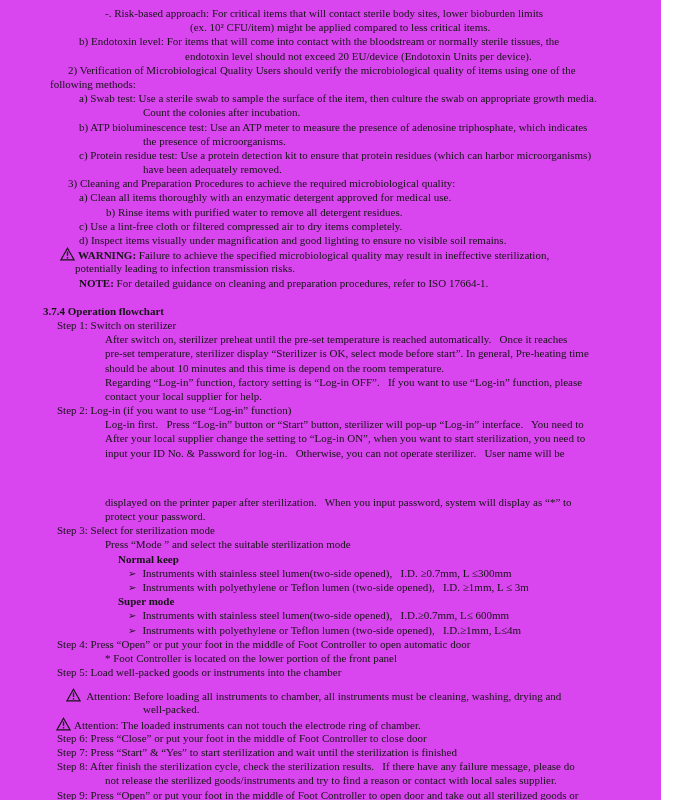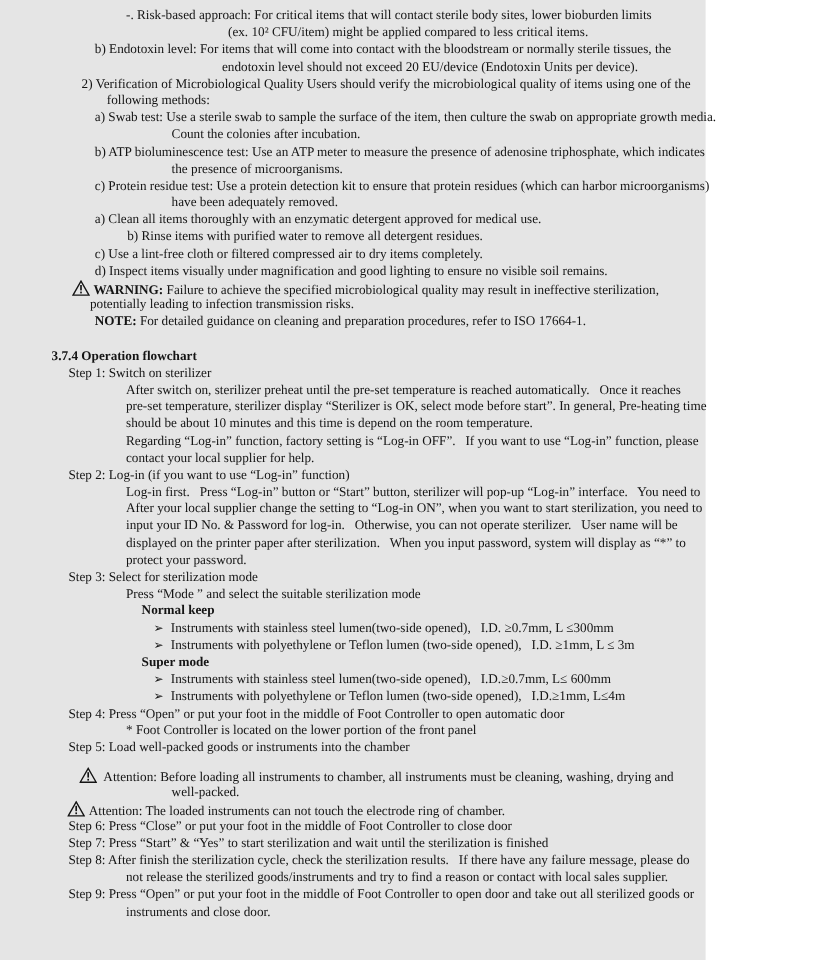--- a/index.html
+++ b/index.html
@@ -8,23 +8,23 @@
     background: #ffffff;
   }
   body {
     width: 700px;
     height: 800px;
     overflow: hidden;
     font-family: "Liberation Serif", "DejaVu Serif", serif;
   }
   .page {
     position: relative;
-    width: 588px;
+    width: 661px;
     height: 800px;
-    background: #e5e5e5;
+    background: #d946ef;
     color: #111111;
     padding-top: 6px;
     box-sizing: border-box;
   }
   .doc-line {
     font-size: 11px;
     line-height: 14.2px;
     height: 14.2px;
     white-space: pre;
     color: #141414;
@@ -50,27 +50,28 @@
 </head>
 <body>
 
 <div class="page">
   <div id="doc-body">
       <div class="doc-line" style="margin-left: 105px;"><span>-. Risk-based approach: For critical items that will contact sterile body sites, lower bioburden limits</span></div>
       <div class="doc-line" style="margin-left: 190px;"><span>(ex. 10² CFU/item) might be applied compared to less critical items.</span></div>
       <div class="doc-line" style="margin-left: 79px;"><span>b) Endotoxin level: For items that will come into contact with the bloodstream or normally sterile tissues, the</span></div>
       <div class="doc-line" style="margin-left: 185px;"><span>endotoxin level should not exceed 20 EU/device (Endotoxin Units per device).</span></div>
       <div class="doc-line" style="margin-left: 68px;"><span>2) Verification of Microbiological Quality Users should verify the microbiological quality of items using one of the</span></div>
-      <div class="doc-line" style="margin-left: 89px;"><span>following methods:</span></div>
+      <div class="doc-line" style="margin-left: 50px;"><span>following methods:</span></div>
       <div class="doc-line" style="margin-left: 79px;"><span>a) Swab test: Use a sterile swab to sample the surface of the item, then culture the swab on appropriate growth media.</span></div>
       <div class="doc-line" style="margin-left: 143px;"><span>Count the colonies after incubation.</span></div>
       <div class="doc-line" style="margin-left: 79px;"><span>b) ATP bioluminescence test: Use an ATP meter to measure the presence of adenosine triphosphate, which indicates</span></div>
       <div class="doc-line" style="margin-left: 143px;"><span>the presence of microorganisms.</span></div>
       <div class="doc-line" style="margin-left: 79px;"><span>c) Protein residue test: Use a protein detection kit to ensure that protein residues (which can harbor microorganisms)</span></div>
       <div class="doc-line" style="margin-left: 143px;"><span>have been adequately removed.</span></div>
+      <div class="doc-line" style="margin-left: 68px;"><span>3) Cleaning and Preparation Procedures to achieve the required microbiological quality:</span></div>
       <div class="doc-line" style="margin-left: 79px;"><span>a) Clean all items thoroughly with an enzymatic detergent approved for medical use.</span></div>
       <div class="doc-line" style="margin-left: 79px; padding-left: 27px;"><span>b) Rinse items with purified water to remove all detergent residues.</span></div>
       <div class="doc-line" style="margin-left: 79px;"><span>c) Use a lint-free cloth or filtered compressed air to dry items completely.</span></div>
       <div class="doc-line" style="margin-left: 79px;"><span>d) Inspect items visually under magnification and good lighting to ensure no visible soil remains.</span></div>
       <div class="doc-line" style="margin-left: 60px;"><span class="warn-icon"><svg viewBox="0 0 24 22" xmlns="http://www.w3.org/2000/svg">
             <path d="M12 1.8 L22.6 20.4 L1.4 20.4 Z" fill="none" stroke="#141414" stroke-width="1.8" stroke-linejoin="miter"></path>
             <rect x="10.9" y="7" width="2.2" height="7.2" fill="#141414"></rect>
             <rect x="10.9" y="15.8" width="2.2" height="2.4" fill="#141414"></rect>
           </svg></span><b>WARNING:</b><span> Failure to achieve the specified microbiological quality may result in ineffective sterilization,</span></div>
       <div class="doc-line" style="margin-left: 75px;"><span>potentially leading to infection transmission risks.</span></div>
@@ -80,21 +81,21 @@
       <div class="doc-line" style="margin-left: 57px;"><span>Step 1: Switch on sterilizer</span></div>
       <div class="doc-line" style="margin-left: 105px;"><span>After switch on, sterilizer preheat until the pre-set temperature is reached automatically.   Once it reaches</span></div>
       <div class="doc-line" style="margin-left: 105px;"><span>pre-set temperature, sterilizer display “Sterilizer is OK, select mode before start”. In general, Pre-heating time</span></div>
       <div class="doc-line" style="margin-left: 105px;"><span>should be about 10 minutes and this time is depend on the room temperature.</span></div>
       <div class="doc-line" style="margin-left: 105px;"><span>Regarding “Log-in” function, factory setting is “Log-in OFF”.   If you want to use “Log-in” function, please</span></div>
       <div class="doc-line" style="margin-left: 105px;"><span>contact your local supplier for help.</span></div>
       <div class="doc-line" style="margin-left: 57px;"><span>Step 2: Log-in (if you want to use “Log-in” function)</span></div>
       <div class="doc-line" style="margin-left: 105px;"><span>Log-in first.   Press “Log-in” button or “Start” button, sterilizer will pop-up “Log-in” interface.   You need to</span></div>
       <div class="doc-line" style="margin-left: 105px;"><span>After your local supplier change the setting to “Log-in ON”, when you want to start sterilization, you need to</span></div>
       <div class="doc-line" style="margin-left: 105px;"><span>input your ID No. &amp; Password for log-in.   Otherwise, you can not operate sterilizer.   User name will be</span></div>
-      <div class="doc-line" style="margin-left: 105px;"><span>displayed on the printer paper after sterilization.   When you input password, system will display as “*” to</span></div>
+      <div class="doc-line" style="margin-left: 105px; margin-top: 35px;"><span>displayed on the printer paper after sterilization.   When you input password, system will display as “*” to</span></div>
       <div class="doc-line" style="margin-left: 105px;"><span>protect your password.</span></div>
       <div class="doc-line" style="margin-left: 57px;"><span>Step 3: Select for sterilization mode</span></div>
       <div class="doc-line" style="margin-left: 105px;"><span>Press “Mode ” and select the suitable sterilization mode</span></div>
       <div class="doc-line bold-all" style="margin-left: 118px;"><span>Normal keep</span></div>
       <div class="doc-line" style="margin-left: 128px;"><span class="arrow-bullet">➢</span><span>Instruments with stainless steel lumen(two-side opened),   I.D. ≥0.7mm, L ≤300mm</span></div>
       <div class="doc-line" style="margin-left: 128px;"><span class="arrow-bullet">➢</span><span>Instruments with polyethylene or Teflon lumen (two-side opened),   I.D. ≥1mm, L ≤ 3m</span></div>
       <div class="doc-line bold-all" style="margin-left: 118px;"><span>Super mode</span></div>
       <div class="doc-line" style="margin-left: 128px;"><span class="arrow-bullet">➢</span><span>Instruments with stainless steel lumen(two-side opened),   I.D.≥0.7mm, L≤ 600mm</span></div>
       <div class="doc-line" style="margin-left: 128px;"><span class="arrow-bullet">➢</span><span>Instruments with polyethylene or Teflon lumen (two-side opened),   I.D.≥1mm, L≤4m</span></div>
       <div class="doc-line" style="margin-left: 57px;"><span>Step 4: Press “Open” or put your foot in the middle of Foot Controller to open automatic door</span></div>

